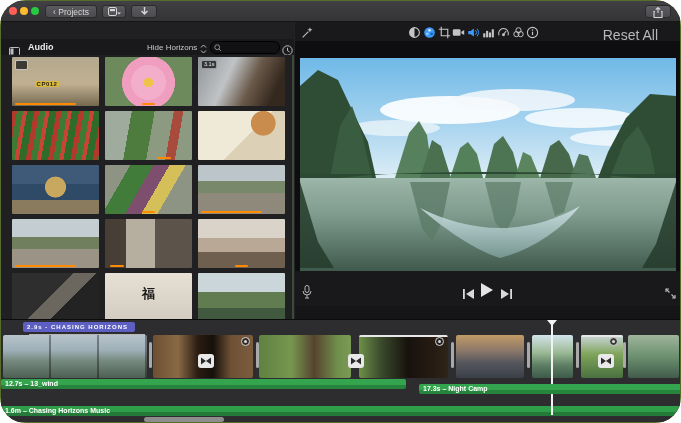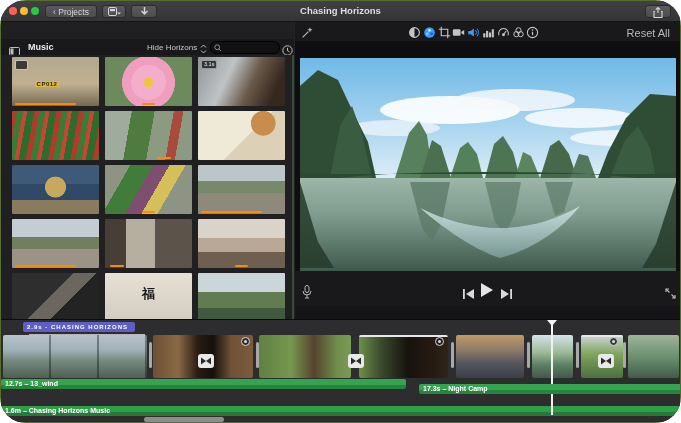--- a/index.html
+++ b/index.html
@@ -45,21 +45,21 @@
     font-size:5.5px;color:#e8e8e8;}
   .glyph-plate{position:absolute;left:26%;top:48%;background:#d8b93c;color:#2a2413;font-size:6px;
     font-weight:bold;padding:0 2px;border-radius:1px;letter-spacing:.5px;}
   .glyph-ink{position:absolute;left:50%;top:42%;transform:translate(-50%,-50%);color:#1c1c1c;
     font-size:13px;font-weight:bold;}
   #grid-sliver{position:absolute;right:0;top:33px;width:2px;height:264px;background:#3c4a3a;}
   
   #right-pane{position:absolute;left:294px;top:21px;width:387px;height:297px;background:#151517;}
   #adjust-bar{position:absolute;left:0;top:0;width:100%;height:19px;background:#19191b;}
   .adj-icon{position:absolute;top:3px;width:13px;height:13px;}
-  #reset-all{position:absolute;right:12px;top:5px;font-size:11px;color:#b8b8b8;}
+  #reset-all{position:absolute;right:24px;top:5px;font-size:14px;color:#b8b8b8;}
   #wand{position:absolute;left:6px;top:3px;width:13px;height:13px;}
   #viewer{position:absolute;left:0;top:19px;width:100%;height:230px;background:#0e0e10;}
   #video-frame{position:absolute;left:5px;top:17px;width:376px;height:213px;background:#000;overflow:hidden;}
   #transport{position:absolute;left:0;top:249px;width:100%;height:35px;background:#19191b;}
   .tr-ic{position:absolute;top:14px;}
   #info-strip{position:absolute;left:0;top:284px;width:100%;height:13px;background:#39393c;
     border-top:1px solid #0d0d0d;}
   #timecode{position:absolute;left:28px;top:2px;font-size:9px;font-weight:bold;color:#fff;}
   #timecode .total{color:#8f8f8f;font-weight:normal;}
   #zoom-slider{position:absolute;right:48px;top:5.5px;width:42px;height:2px;border-radius:1px;
@@ -110,39 +110,38 @@
         <rect x="0.5" y="0.5" width="8" height="8" rx="1.5" fill="none" stroke="#d6d6d6"></rect>
         <rect x="2" y="2" width="5" height="2.2" fill="#d6d6d6"></rect>
         <path d="M10.5 5.5l2 2h-4z" fill="#d6d6d6" transform="rotate(180 10.75 6.5)"></path>
       </svg>
     </div>
     <div class="tb-btn" style="left:130px;width:26px;">
       <svg width="9" height="10" viewBox="0 0 9 10" style="margin-top:1px;">
         <path d="M4.5 0v6M1.5 4l3 3 3-3" stroke="#d6d6d6" stroke-width="1.4" fill="none"></path>
       </svg>
     </div>
-    <div id="win-title">Chasing Horizons</div>
     <div class="tb-btn" style="left:644px;width:26px;">
       <svg width="10" height="11" viewBox="0 0 10 11" style="margin-top:1px;">
         <path d="M5 0.5l2.2 2.2M5 0.5L2.8 2.7M5 0.5v5.5" stroke="#d6d6d6" stroke-width="1.1" fill="none"></path>
         <path d="M2 4.5H1v6h8v-6H8" stroke="#d6d6d6" stroke-width="1.1" fill="none"></path>
       </svg>
     </div>
   </div>
 
   <div id="left-pane">
 
     <div id="filter-row">
       <span id="sidebar-toggle">
         <svg width="11" height="9" viewBox="0 0 11 9">
           <rect x="0.5" y="0.5" width="10" height="8" rx="1" fill="none" stroke="#bdbdbd"></rect>
           <rect x="1.5" y="1.5" width="3" height="6" fill="#bdbdbd"></rect>
         </svg>
       </span>
-      <span id="collection-label">Music</span>
+      <span id="collection-label">Audio</span>
       <span id="hide-rejected">Hide Horizons</span>
       <span id="updown">
         <svg width="7" height="12" viewBox="0 0 7 12">
           <path d="M1 4.5L3.5 2L6 4.5" stroke="#bdbdbd" fill="none"></path>
           <path d="M1 7.5L3.5 10L6 7.5" stroke="#bdbdbd" fill="none"></path>
         </svg>
       </span>
       <span id="search-field" title="">
         <svg width="8" height="8" viewBox="0 0 8 8">
           <circle cx="3.2" cy="3.2" r="2.4" fill="none" stroke="#8e8e8e"></circle>

